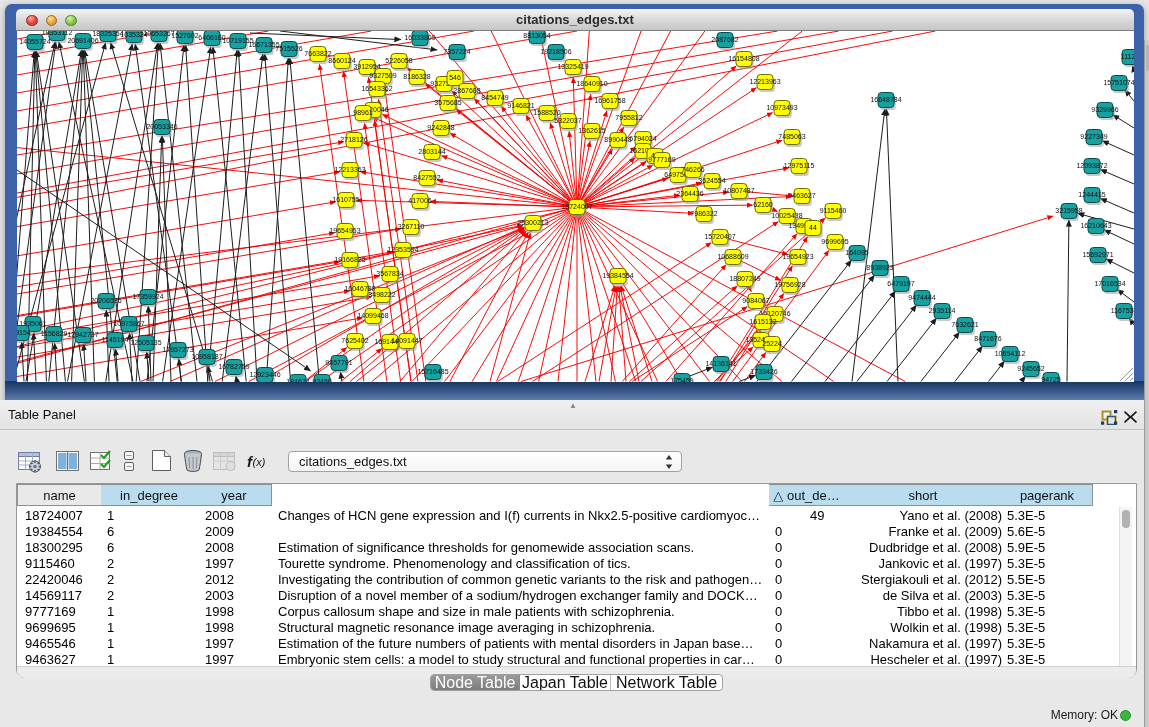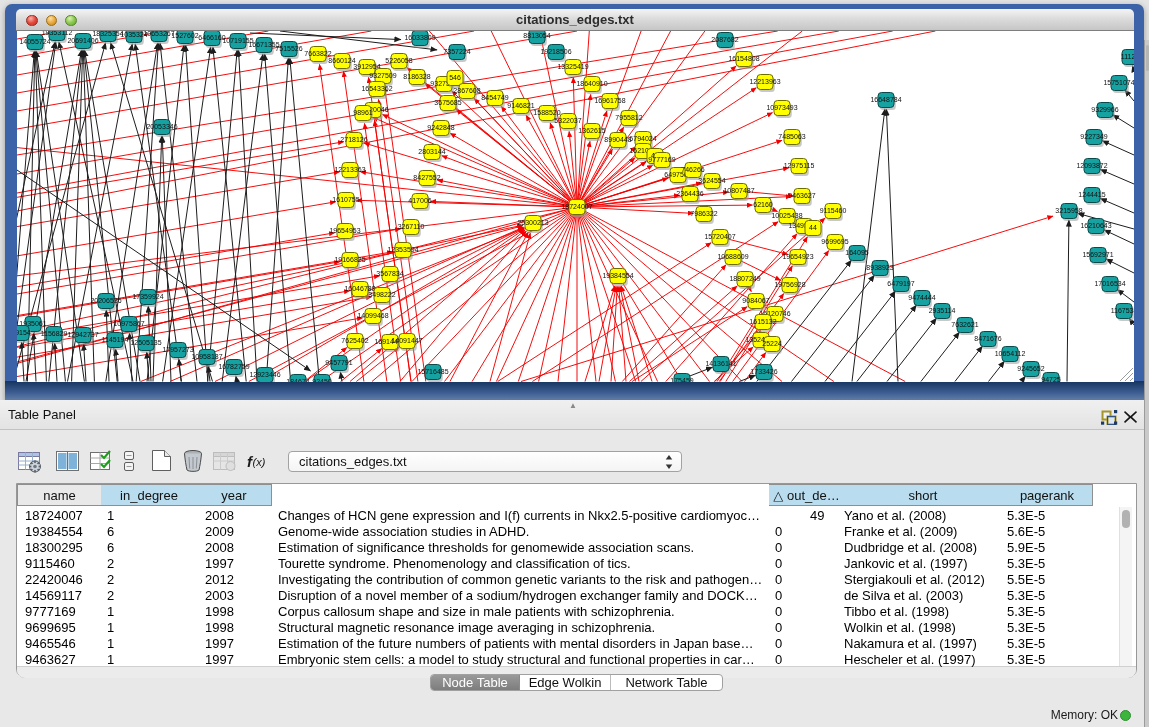--- a/index.html
+++ b/index.html
@@ -11,23 +11,23 @@
 .lt{top:5.5px;width:11.5px;height:11.5px;border-radius:50%}
 #panel{left:0;top:400px;width:1144px;height:327px;background:#e8e8e8}
 #phead{left:0;top:0;width:1144px;height:30px;background:linear-gradient(#f0f0f0,#e3e3e3);border-bottom:1px solid #c2c2c2}
 #phead .t{left:8px;top:7px;font-size:13px;color:#111;position:absolute}
 #tbl{left:16px;top:83px;width:1121px;height:195px;background:#fff;border:1px solid #979797;border-radius:0 0 9px 9px}
 #thead{left:0;top:0;width:1075px;height:22px}
 .th{position:absolute;top:0;height:22px;background:#b9ddef;border:1px solid #8f8f8f;border-left:none;
  font-size:13px;color:#111;text-align:center;line-height:21px}
 .tr{position:absolute;width:1075px;height:16px;font-size:13px;color:#000}
 .tr span{position:absolute;top:0;line-height:16px;white-space:nowrap;overflow:hidden}
-.ct{text-align:left}
+.ct{text-align:right}
 #tabs{left:430px;top:274px;width:293px;height:17px;border:1px solid #a0a0a0;border-radius:4px;background:#fff;display:flex;overflow:hidden}
-#tabs div{font-size:13px;line-height:16px;text-align:center;color:#111}
+#tabs div{font-size:16px;line-height:16px;text-align:center;color:#111}
 #foot{left:0px;top:182px;width:1119px;height:12px;background:#ececec;border-top:1px solid #d0d0d0;border-radius:0 0 8px 8px;position:absolute}
 </style></head><body>
 <div class="abs" id="frame">
     <div class="abs bot"></div>
   </div>
 <div class="abs" id="tbar">
  <div class="abs lt" style="left:10px;background:radial-gradient(circle at 38% 28%,#f7b3aa,#e4473a 52%,#c03329);border:1px solid #97271e"></div>
  <div class="abs lt" style="left:29.5px;background:radial-gradient(circle at 38% 28%,#fbe0a2,#e9a83f 52%,#c1851f);border:1px solid #9c6c14"></div>
  <div class="abs lt" style="left:49px;background:radial-gradient(circle at 38% 28%,#d8f2ae,#8ac74e 52%,#63a332);border:1px solid #538525"></div>
  <div class="t">citations_edges.txt</div>
@@ -800,21 +800,20 @@
         <span style="left:205px">2008</span>
         <span style="left:278px;width:486px" class="tt">Changes of HCN gene expression and I(f) currents in Nkx2.5-positive cardiomyoc…</span>
         <span style="left:810px">49</span>
         <span class="ct" style="left:844px;width:158px">Yano et al. (2008)</span>
         <span style="left:1007px">5.3E-5</span>
       </div>
       <div class="tr" style="top:41px">
         <span style="left:25px">19384554</span>
         <span style="left:107px">6</span>
         <span style="left:205px">2009</span>
-        <span style="left:278px;width:486px" class="tt">Genome-wide association studies in ADHD.</span>
         <span style="left:775px">0</span>
         <span class="ct" style="left:844px;width:158px">Franke et al. (2009)</span>
         <span style="left:1007px">5.6E-5</span>
       </div>
       <div class="tr" style="top:57px">
         <span style="left:25px">18300295</span>
         <span style="left:107px">6</span>
         <span style="left:205px">2008</span>
         <span style="left:278px;width:486px" class="tt">Estimation of significance thresholds for genomewide association scans.</span>
         <span style="left:775px">0</span>
@@ -880,17 +879,17 @@
         <span style="left:107px">1</span>
         <span style="left:205px">1997</span>
         <span style="left:278px;width:486px" class="tt">Embryonic stem cells: a model to study structural and functional properties in car…</span>
         <span style="left:775px">0</span>
         <span class="ct" style="left:844px;width:158px">Hescheler et al. (1997)</span>
         <span style="left:1007px">5.3E-5</span>
       </div>
     </div>
  <div class="abs" id="tabs">
    <div style="width:89px;background:linear-gradient(#9a9a9a,#7d7d7d);color:#fff !important;border-right:1px solid #8a8a8a">Node Table</div>
-   <div style="width:91px;border-right:1px solid #bbb">Edge Wolkin</div>
+   <div style="width:91px;border-right:1px solid #bbb">Japan Table</div>
    <div style="flex:1">Network Table</div>
  </div>
  <div class="abs" style="left:1033px;top:308px;width:85px;text-align:right;font-size:12px;color:#1a1a1a">Memory: OK</div>
  <div class="abs" style="left:1120px;top:309.5px;width:11px;height:11px;border-radius:50%;background:#3cb53c;border:1px solid #2a8f2a"></div>
 </div>
 </body></html>

